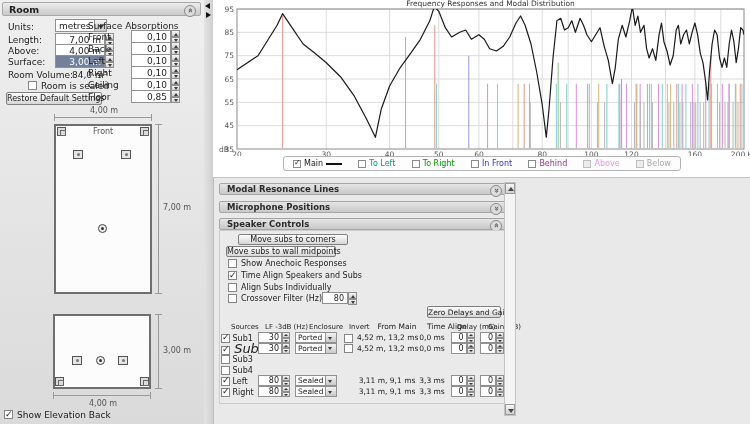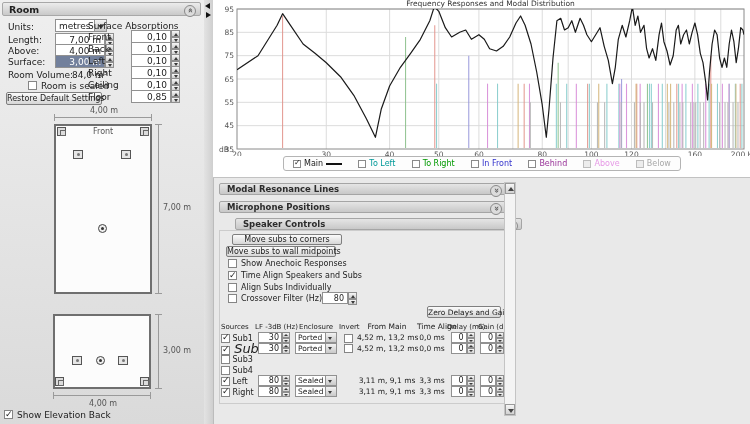--- a/index.html
+++ b/index.html
@@ -373,30 +373,30 @@
     <span class="circ down">
         <i>»</i>
       </span>
   </div>
   <div class="acc abs" style="top:201px;">
     <span>Microphone Positions</span>
     <span class="circ down">
         <i>»</i>
       </span>
   </div>
-  <div class="acc abs" style="top:218px;margin-left:16px;">
+  <div class="acc abs" style="top:218px;">
     <span>Speaker Controls</span>
     <span class="circ">
         <i>»</i>
       </span>
   </div>
 
   <div id="spk-content" class="abs"></div>
 
-  <span class="btn small" style="left:232px;top:234px;width:110px;height:11px;line-height:10px;">Move subs to corners</span>
+  <span class="btn small" style="left:238px;top:234px;width:110px;height:11px;line-height:10px;">Move subs to corners</span>
   <span class="btn small" style="left:226px;top:246px;width:110px;height:11px;line-height:10px;">Move subs to wall midpoints</span>
 
   <span class="cb" style="left:228px;top:259px;"></span>
   <span class="lbl small" style="left:241px;top:259px;">Show Anechoic Responses</span>
 
   <span class="cb checked" style="left:228px;top:271px;"></span>
   <span class="lbl small" style="left:241px;top:271px;">Time Align Speakers and Subs</span>
 
   <span class="cb" style="left:228px;top:283px;"></span>
   <span class="lbl small" style="left:241px;top:283px;">Align Subs Individually</span>
@@ -406,21 +406,21 @@
   <span class="fld" style="left:322px;top:292px;width:26px;height:12px;font-size:8px;">80</span>
   <span class="spin" style="left:348px;top:292px;height:12px;">
       <b class="up"></b>
       <b class="dn"></b>
     </span>
 
   <span class="btn tiny" style="left:427px;top:306px;width:74px;height:12px;line-height:11px;">Zero Delays and Gains</span>
 
   <div id="spk-table" class="abs">
       <div class="trow th" style="top: 0px;">
-        <span class="tc c0" style="text-align: left;">Sources</span>
+        <span class="tc c0" style="text-align: left; margin-left: 10px;">Sources</span>
         <span class="tc c1">LF -3dB (Hz)</span>
         <span class="tc c2">Enclosure</span>
         <span class="tc c3">Invert</span>
         <span class="tc c4">From Main</span>
         <span class="tc c5">Time Align</span>
         <span class="tc c6">Delay (ms)</span>
         <span class="tc c7">Gain (dB)</span>
       </div>
       <div class="trow" style="top: 11px;">
         <span class="tc c0"><span class="icb checked"></span><span style="font-size: 8px;"> Sub1</span></span>

